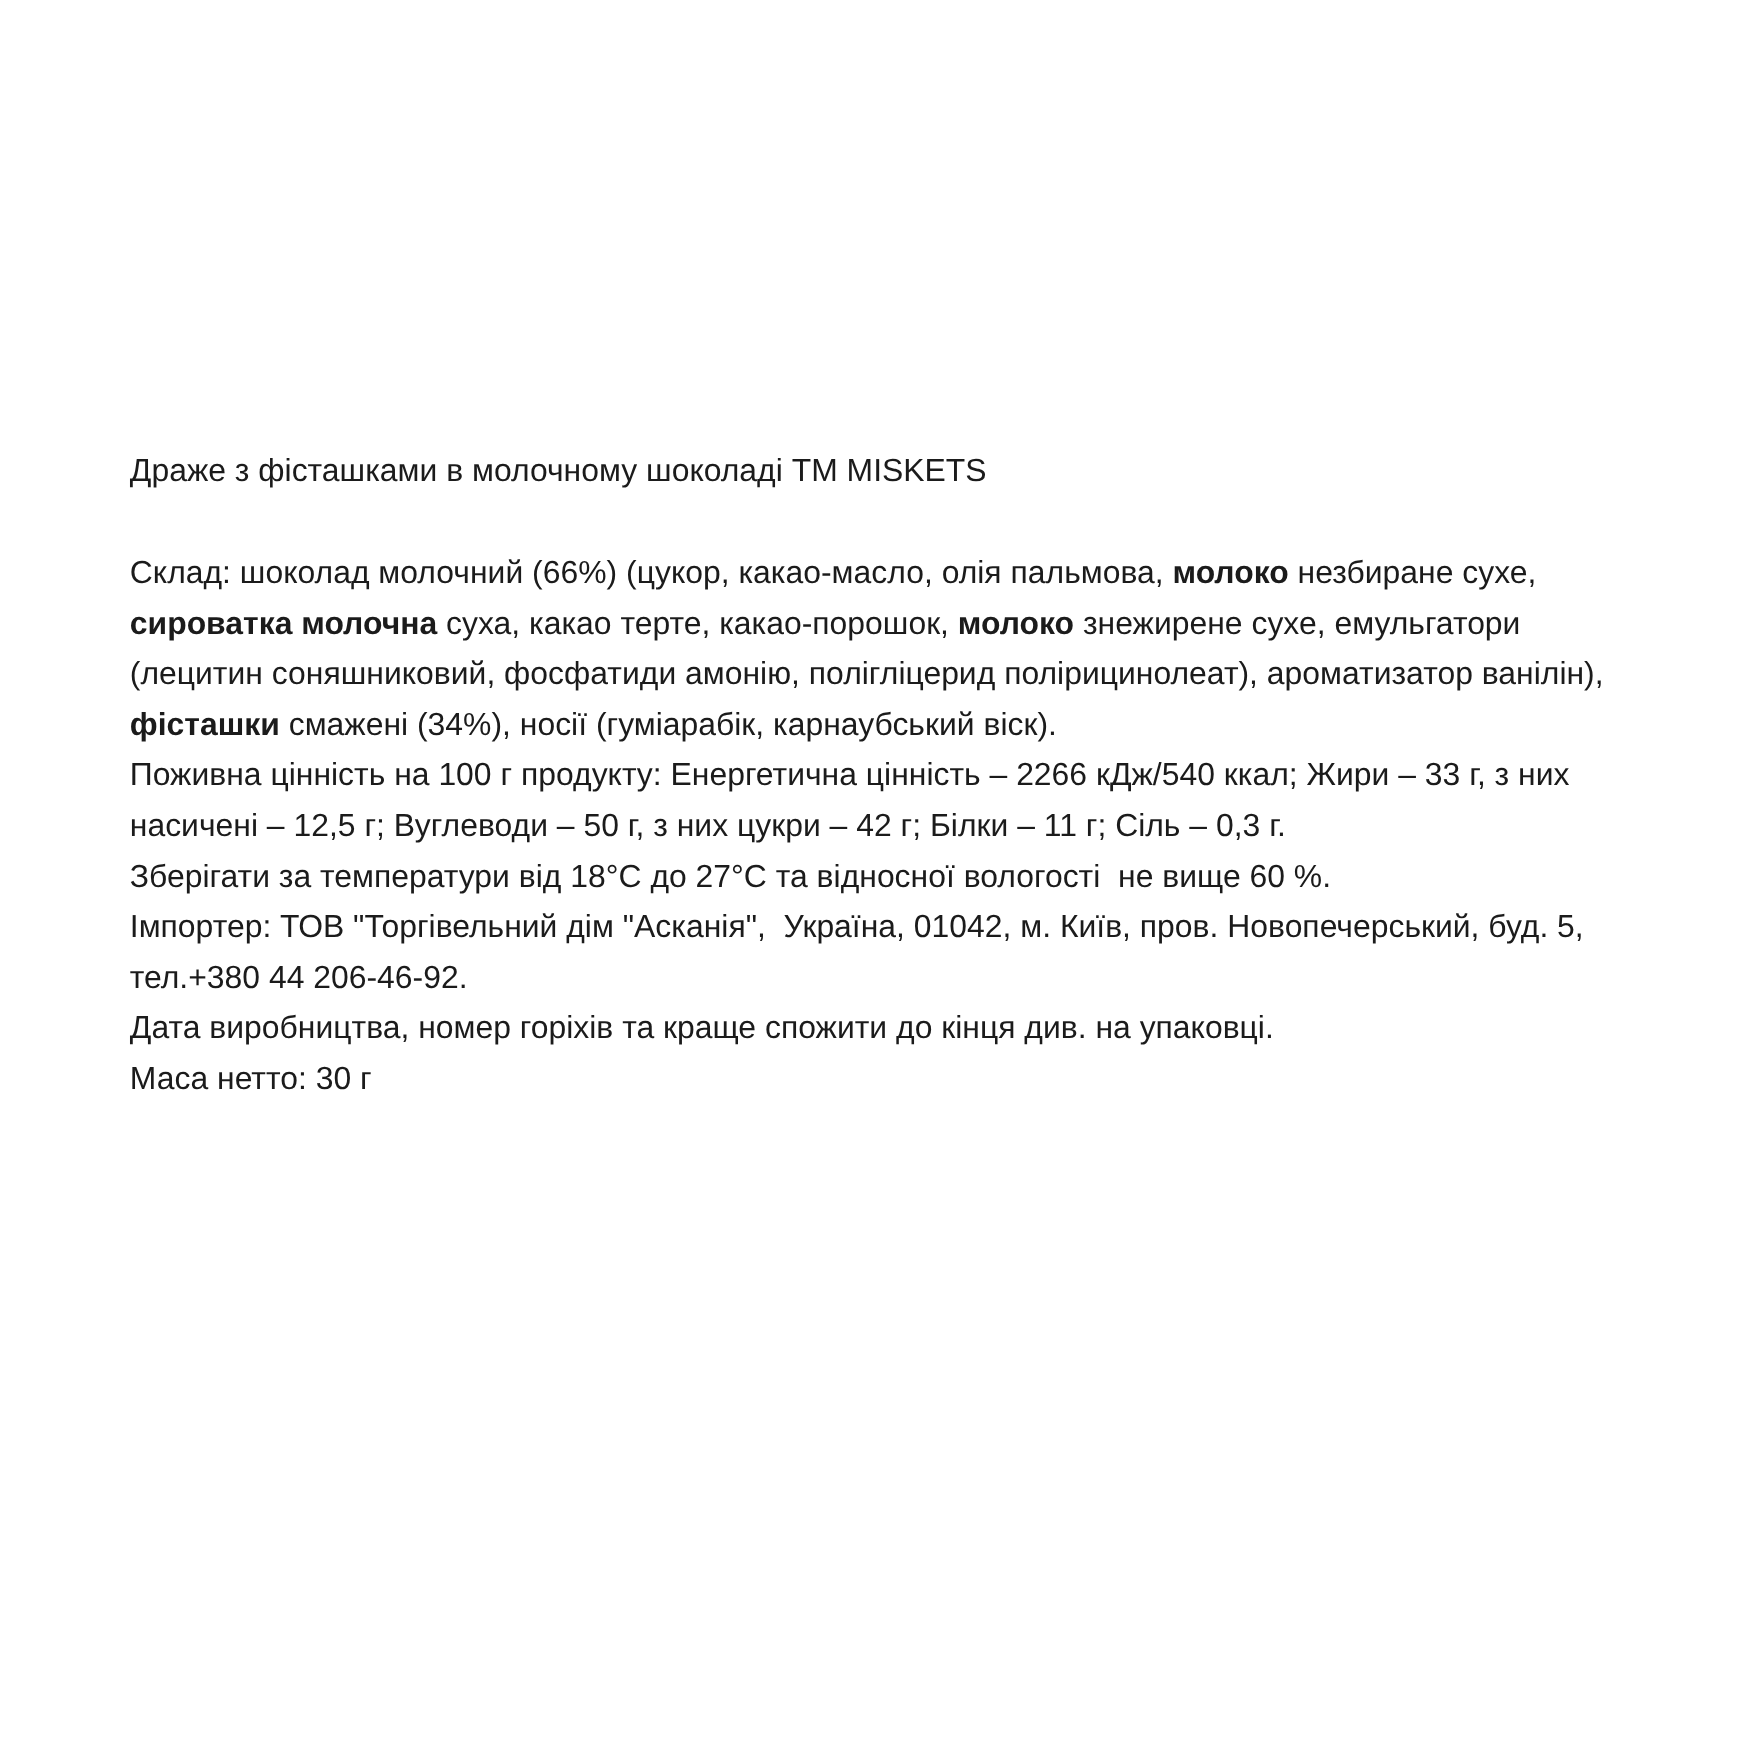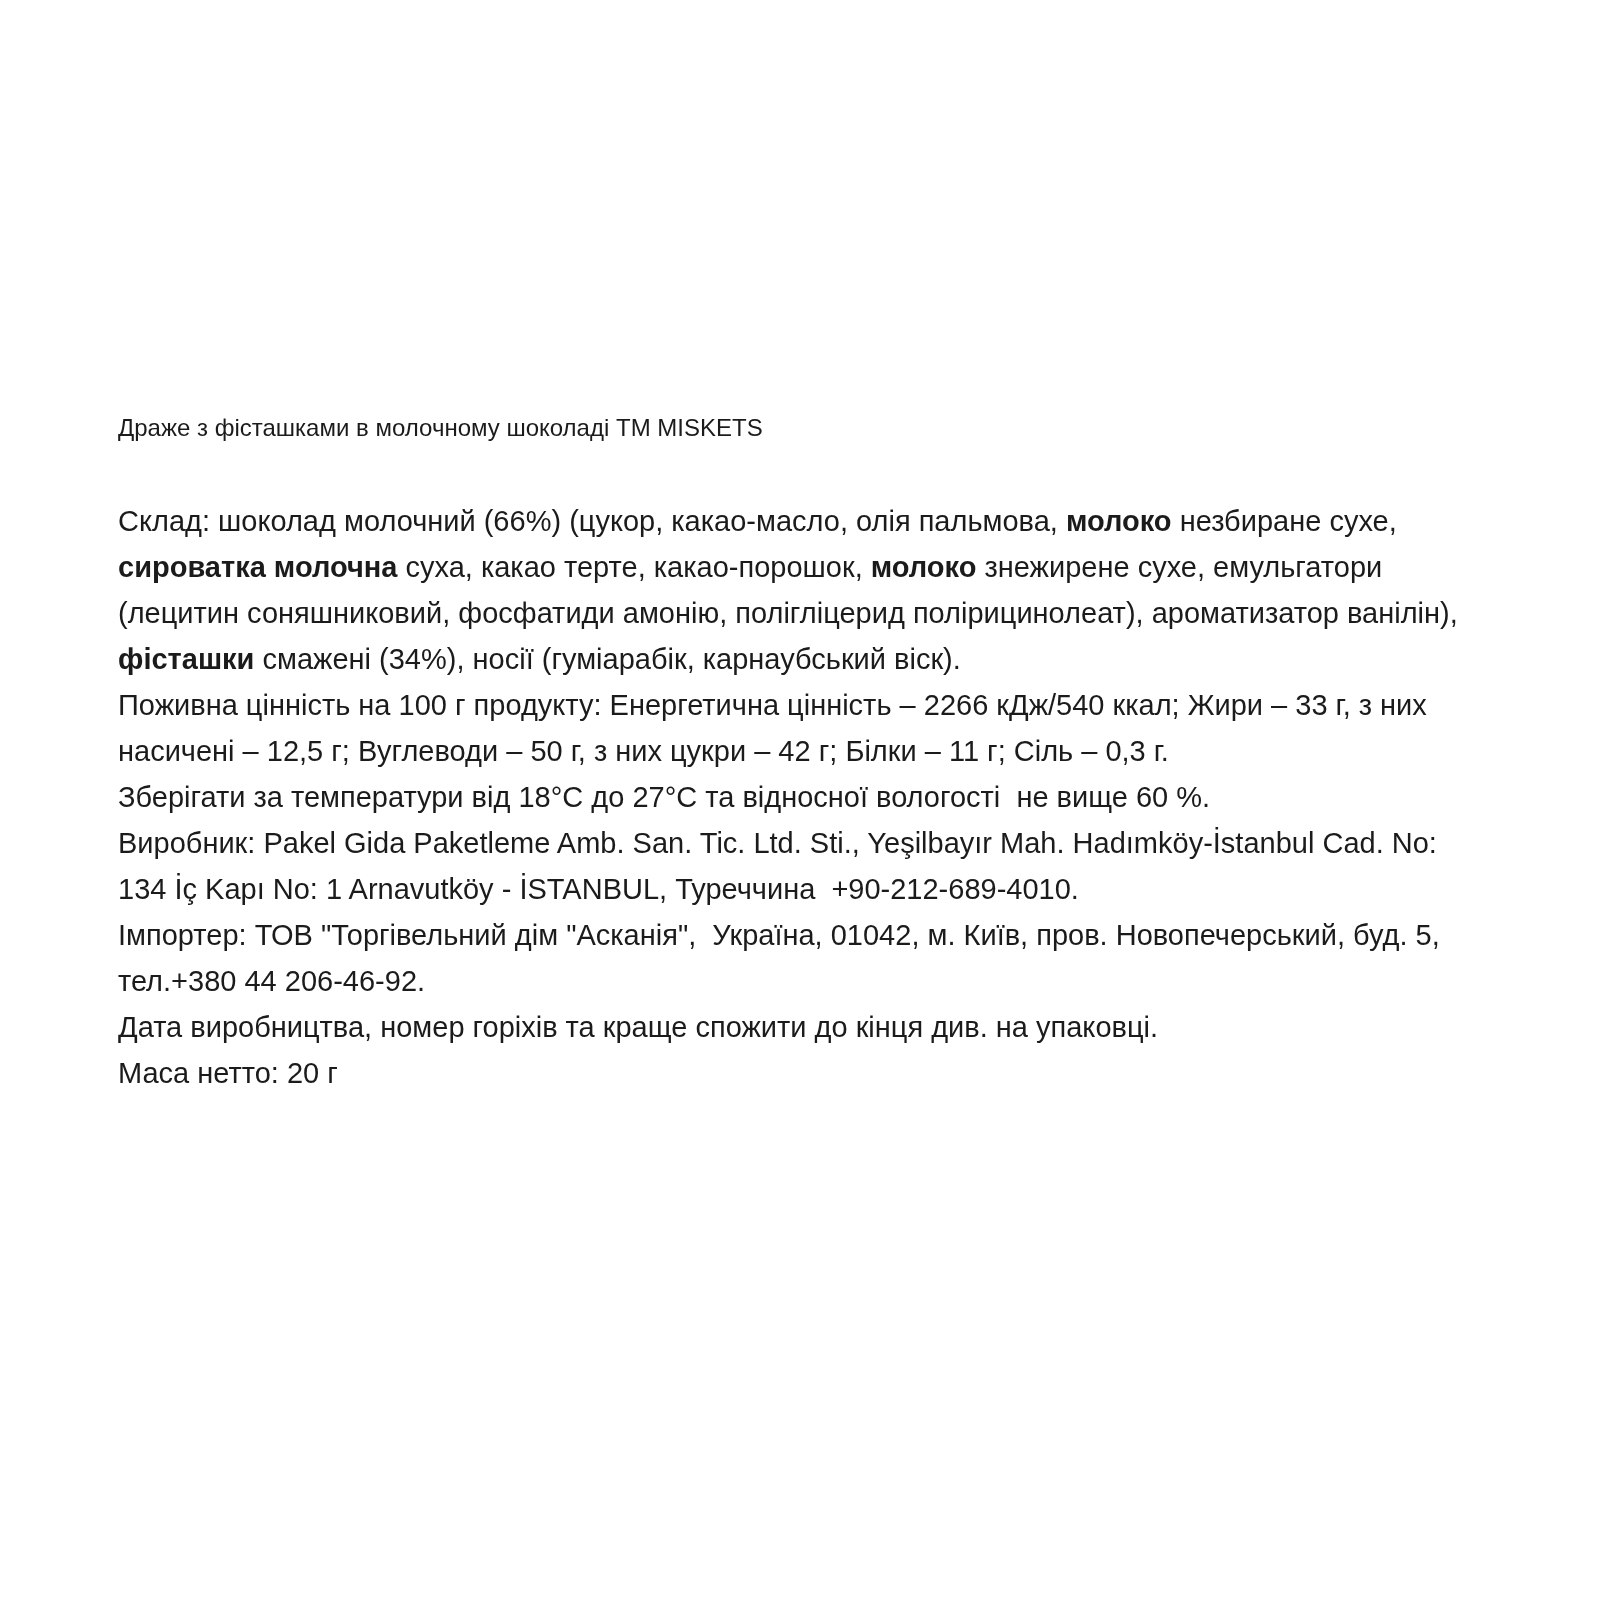--- a/index.html
+++ b/index.html
@@ -16,21 +16,21 @@
     overflow: hidden;
   }
   .doc {
     position: absolute;
     left: 118px;
     top: 405px;
     width: 1375px;
   }
   .doc-title {
     margin: 0 0 47px 0;
-    font-size: 24px;
+    font-size: 29px;
     line-height: 46px;
     font-weight: 400;
     white-space: pre-wrap;
   }
   .doc p.body-par {
     margin: 0;
     font-size: 29px;
     line-height: 46px;
     font-weight: 400;
     white-space: pre-wrap;
@@ -46,20 +46,19 @@
 <div class="doc">
   <p class="doc-title">Драже з фісташками в молочному шоколаді ТМ MISKETS</p>
 
   <p class="body-par"><span>Склад: шоколад молочний (66%) (цукор, какао-масло, олія пальмова, </span><b>молоко</b><span> незбиране сухе, </span><b>сироватка молочна</b><span> суха, какао терте, какао-порошок, </span><b>молоко</b><span> знежирене сухе, емульгатори (лецитин соняшниковий, фосфатиди амонію, полігліцерид полірицинолеат), ароматизатор ванілін), </span><b>фісташки</b><span> смажені (34%), носії (гуміарабік, карнаубський віск).</span></p>
 
 
   <p class="body-par"><span>Поживна цінність на 100 г продукту: Енергетична цінність – 2266 кДж/540 ккал; Жири – 33 г, з них насичені – 12,5 г; Вуглеводи – 50 г, з них цукри – 42 г; Білки – 11 г; Сіль – 0,3 г.</span></p>
 
   <p class="body-par"><span>Зберігати за температури від 18°С до 27°С та відносної вологості  не вище 60 %.</span></p>
 
-  <p class="body-par"><span>Виробник: Pakel Gida Paketleme Amb. San. Tic. Ltd. Sti., Yeşilbayır Mah. Hadımköy-İstanbul Cad. No: 134 İç Kapı No: 1 Arnavutköy - İSTANBUL, Туреччина  +90-212-689-4010.</span></p>
 
   <p class="body-par"><span>Імпортер: ТОВ "Торгівельний дім "Асканія",  Україна, 01042, м. Київ, пров. Новопечерський, буд. 5, тел.+380 44 206-46-92.</span></p>
 
   <p class="body-par"><span>Дата виробництва, номер горіхів та краще спожити до кінця див. на упаковці.</span></p>
 
-  <p class="body-par"><span>Маса нетто: 20 г</span></p>
+  <p class="body-par"><span>Маса нетто: 30 г</span></p>
 </div>
 
 </body></html>

